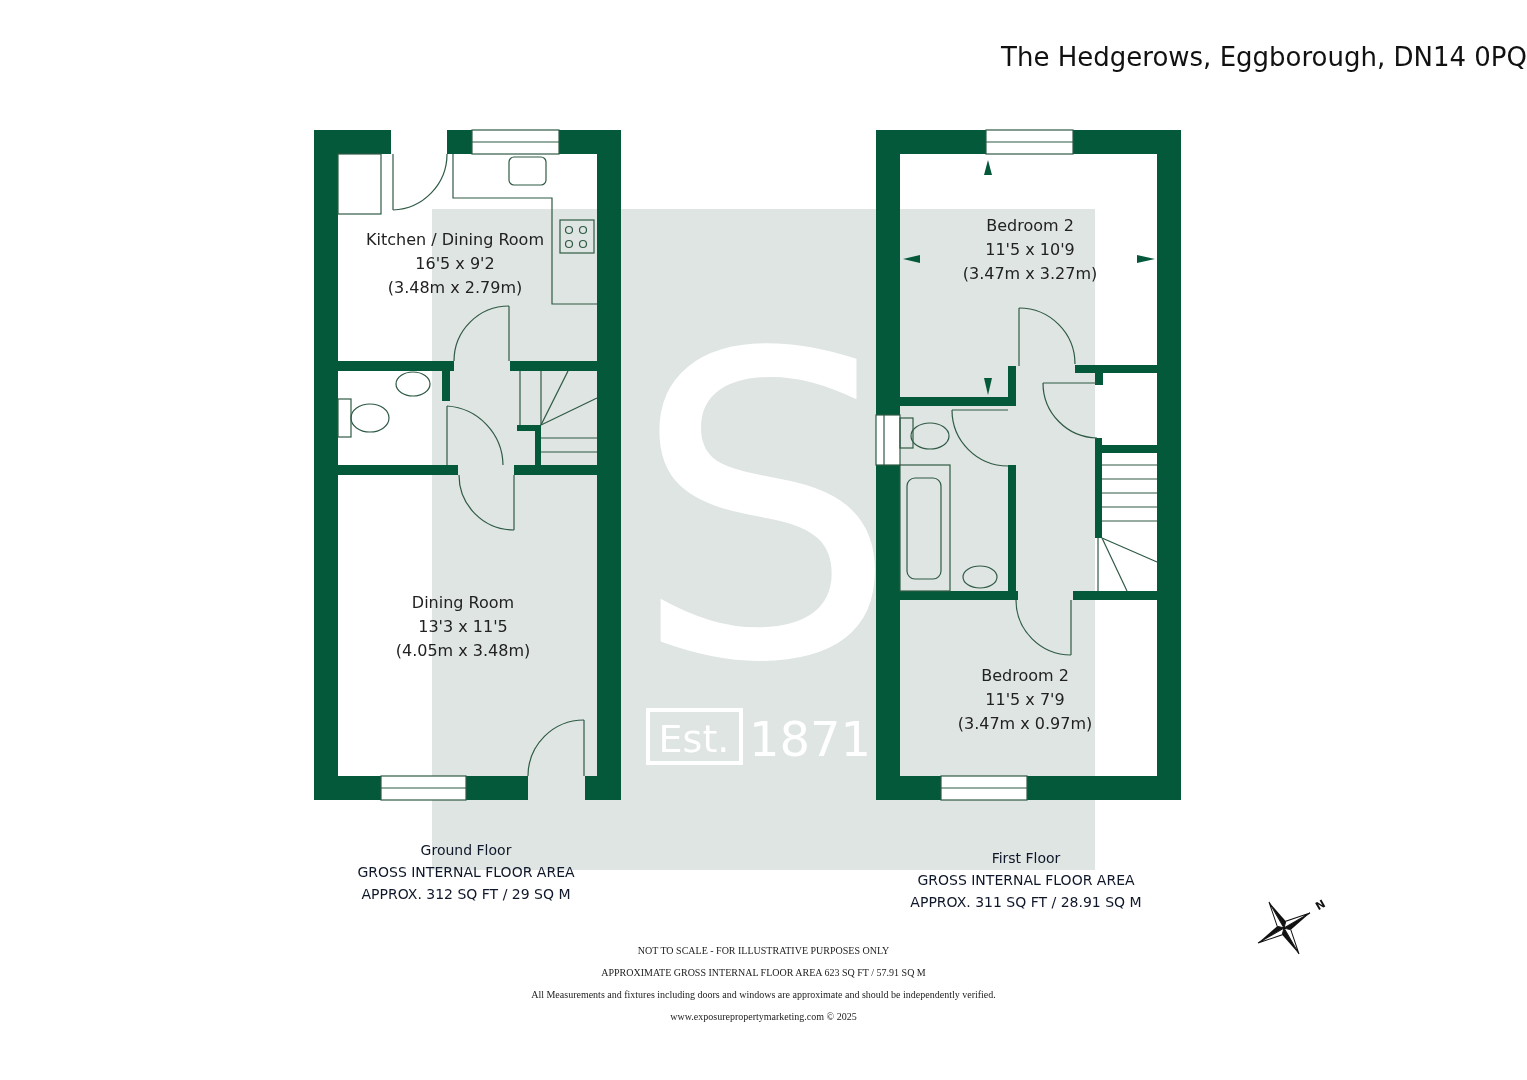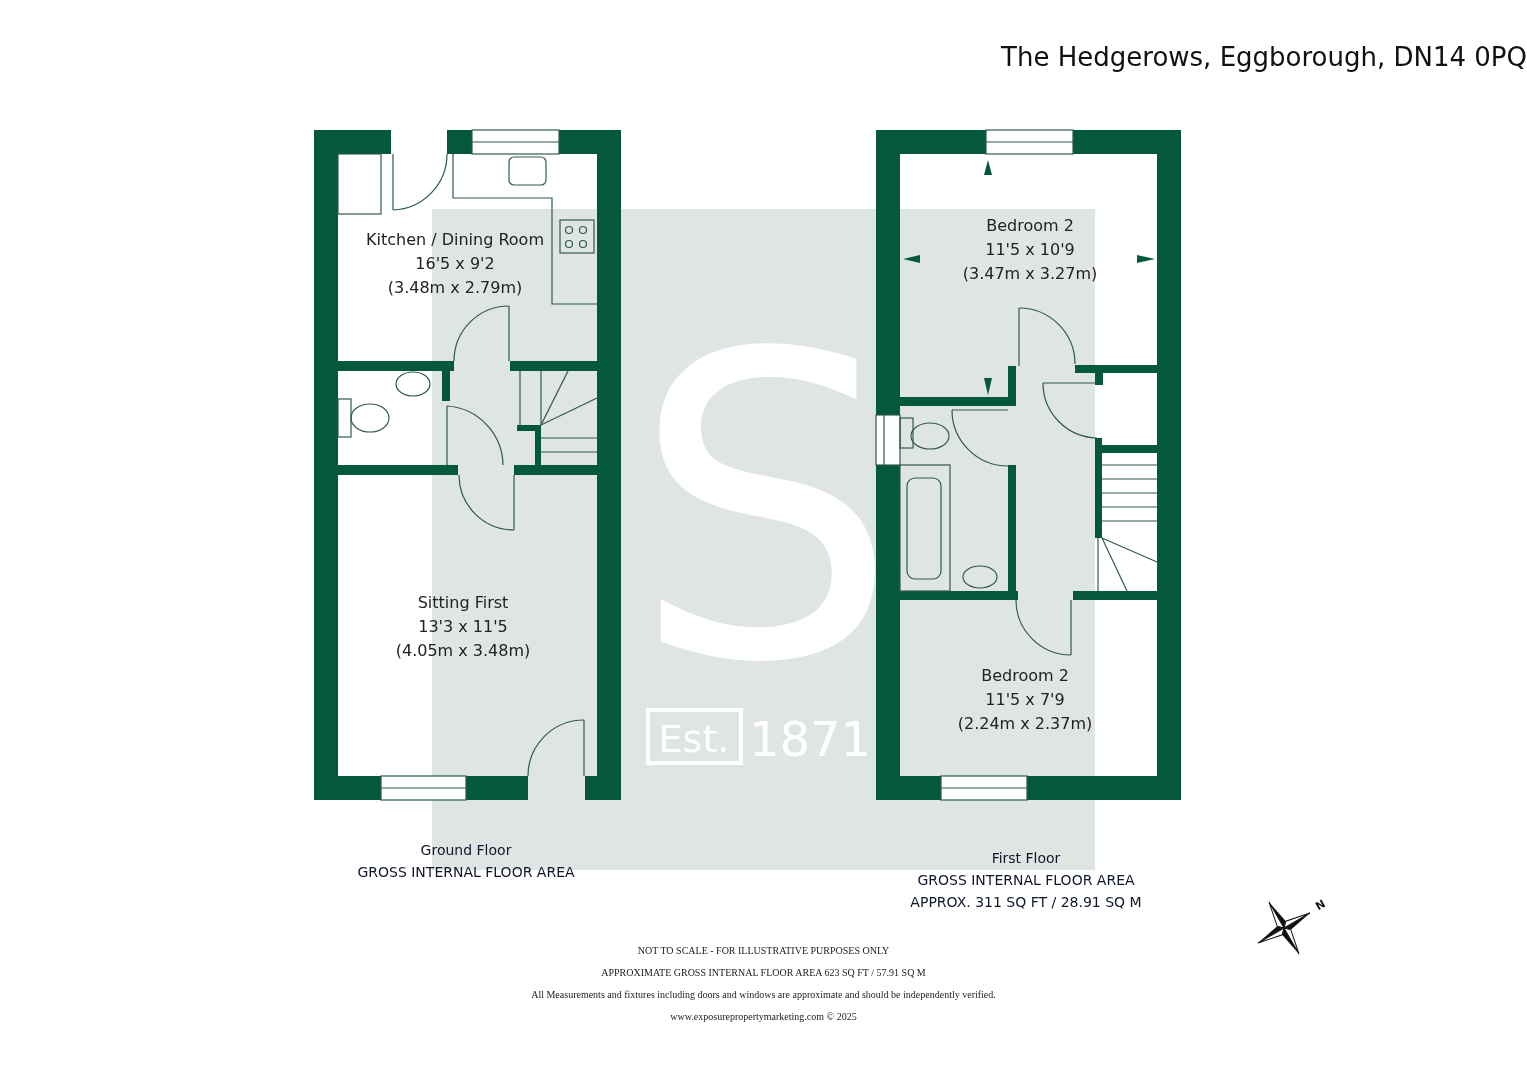--- a/index.html
+++ b/index.html
@@ -152,38 +152,39 @@
     <polygon points="988,395 984,378 992,378"></polygon>
   </g>
 </svg>
 
 <div class="room-label" style="left:350px; top:228px; width:210px;">
   <div>Kitchen / Dining Room</div>
   <div>16'5 x 9'2</div>
   <div>(3.48m x 2.79m)</div>
 </div>
 <div class="room-label" style="left:363px; top:591px; width:200px;">
-  <div>Sitting First</div>
+  <div>Dining Room</div>
   <div>13'3 x 11'5</div>
   <div>(4.05m x 3.48m)</div>
 </div>
 <div class="room-label" style="left:930px; top:214px; width:200px;">
   <div>Bedroom 2</div>
   <div>11'5 x 10'9</div>
   <div>(3.47m x 3.27m)</div>
 </div>
 <div class="room-label" style="left:925px; top:664px; width:200px;">
   <div>Bedroom 2</div>
   <div>11'5 x 7'9</div>
-  <div>(2.24m x 2.37m)</div>
+  <div>(3.47m x 0.97m)</div>
 </div>
 
 <div class="floor-caption" style="left:316px; top:839px; width:300px;">
   <div>Ground Floor</div>
   <div>GROSS INTERNAL FLOOR AREA</div>
+  <div>APPROX. 312 SQ FT / 29 SQ M</div>
 </div>
 <div class="floor-caption" style="left:876px; top:839px; width:300px;margin-top:8px;">
   <div>First Floor</div>
   <div>GROSS INTERNAL FLOOR AREA</div>
   <div>APPROX. 311 SQ FT / 28.91 SQ M</div>
 </div>
 
 <div class="footer">
   <div>NOT TO SCALE - FOR ILLUSTRATIVE PURPOSES ONLY</div>
   <div>APPROXIMATE GROSS INTERNAL FLOOR AREA 623 SQ FT / 57.91 SQ M</div>

